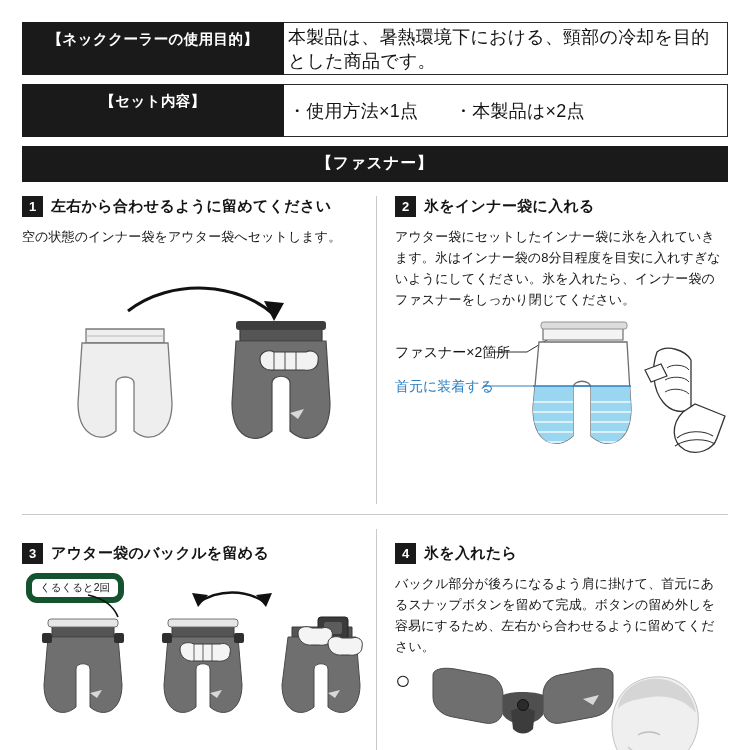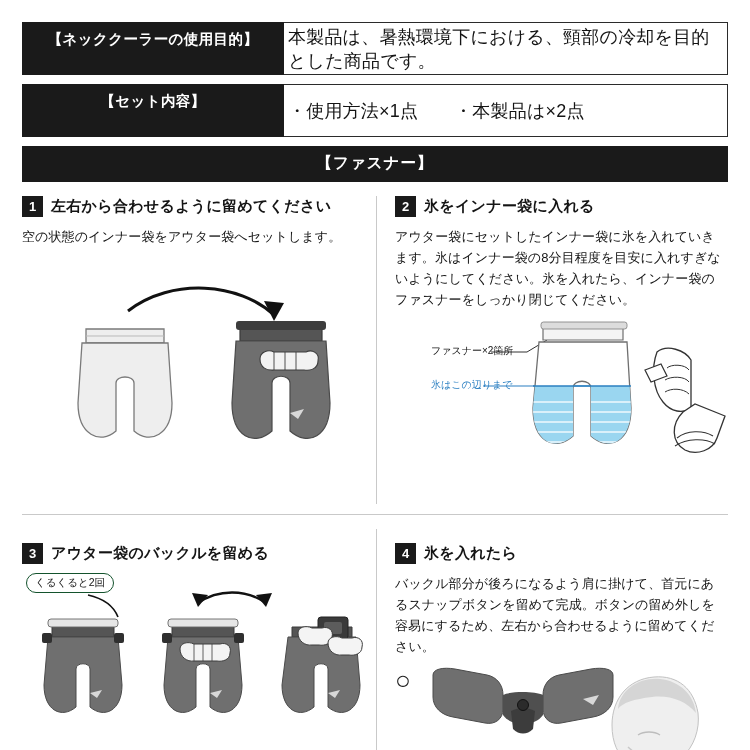--- a/index.html
+++ b/index.html
@@ -130,37 +130,36 @@
     position: relative;
     width: 100%;
   }
   .art-1 { height: 196px; }
   .art-2 { height: 188px; }
   .art-3 { height: 150px; }
   .art-4 { height: 160px; }
 
   .cap {
     position: absolute;
-    font-size: 10px;
+    font-size: 14px;
     letter-spacing: 0;
     white-space: nowrap;
-    margin-left: 36px;
   }
   .cap.blue { color: #2a7fc1; }
 
   .mark-o, .mark-x {
     position: absolute;
     font-size: 26px;
     line-height: 1;
     color: #1a1a1a;
   }
   .lbl-roll {
     position: absolute;
     font-size: 10.5px;
-    border: 1px solid #14532d;
+    border: 6px solid #14532d;
     border-radius: 11px;
     padding: 2px 8px;
     background: #fff;
     white-space: nowrap;
   }
   svg { display: block; }
 </style>
 </head>
 <body>
 
@@ -221,21 +220,21 @@
 
     <div class="step col2">
       <div class="step-head">
         <div class="step-num">2</div>
         <div class="step-title">氷をインナー袋に入れる</div>
       </div>
       <p class="step-body">アウター袋にセットしたインナー袋に氷を入れていきます。氷はインナー袋の8分目程度を目安に入れすぎないようにしてください。氷を入れたら、インナー袋のファスナーをしっかり閉じてください。</p>
 
       <div class="art art-2">
         <span class="cap" style="left:0px; top:28px;">ファスナー×2箇所</span>
-        <span class="cap blue" style="left:0px; top:62px;">氷はこの辺りまで</span>
+        <span class="cap blue" style="left:0px; top:62px;">首元に装着する</span>
 
         <svg width="334" height="188" viewBox="0 0 334 188">
 
           <line x1="96" y1="36" x2="132" y2="36" stroke="#333" stroke-width="1"></line>
           <line x1="132" y1="36" x2="152" y2="24" stroke="#333" stroke-width="1"></line>
           <line x1="88" y1="70" x2="232" y2="70" stroke="#2a7fc1" stroke-width="1.2"></line>
 
           <g>
             <path d="M148 24 L148 10 L228 10 L228 24 Z" fill="#f4f4f4" stroke="#6f6f6f" stroke-width="1.2"></path>
             <rect x="146" y="6" width="86" height="7" rx="2.5" fill="#dcdcdc" stroke="#888" stroke-width="0.9"></rect>

